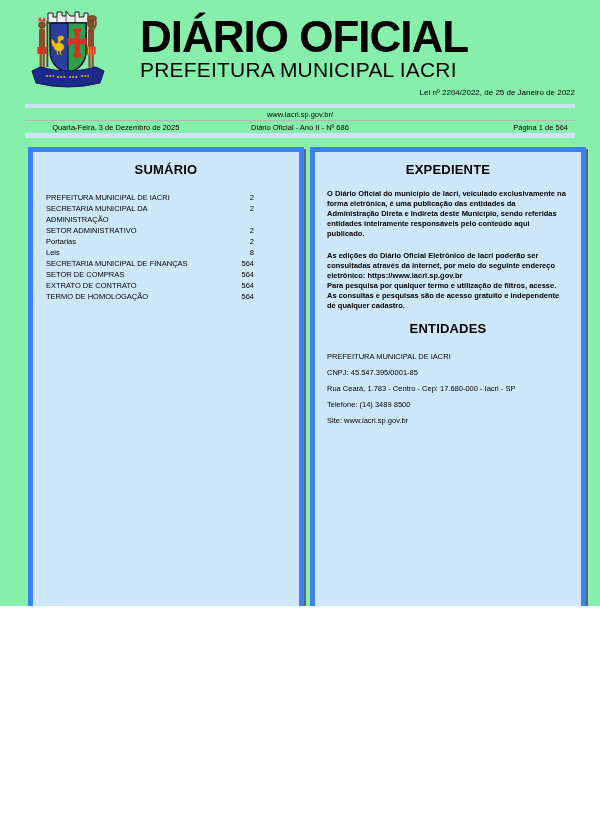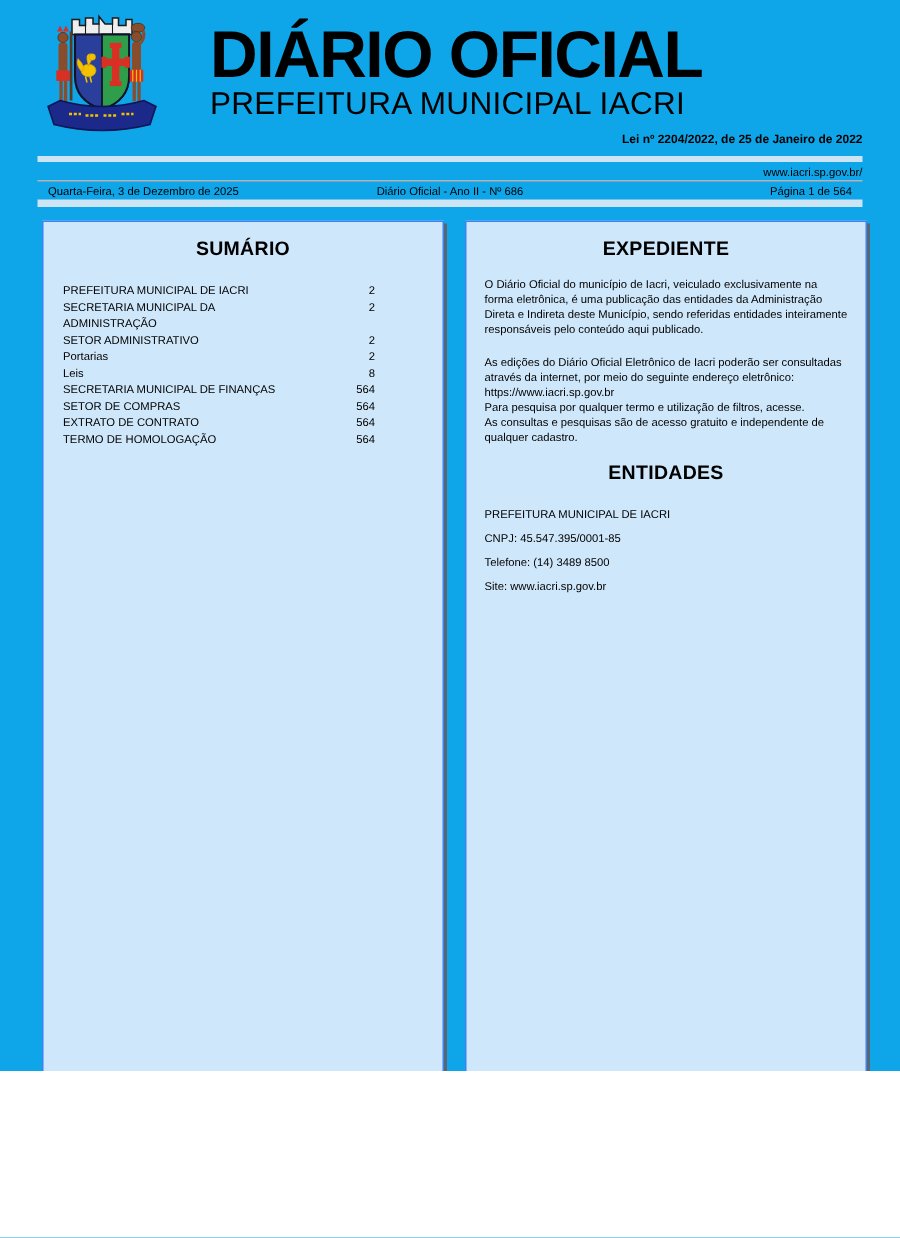--- a/index.html
+++ b/index.html
@@ -1,51 +1,51 @@
 <!DOCTYPE html>
 <html><head>
 <meta charset="utf-8">
 <style>
   html,body{margin:0;padding:0;background:#ffffff;}
   .page{
-    position:relative;width:600px;height:714px;background:#0ea5e9;overflow:hidden;
+    position:relative;width:600px;height:606px;background:#86efac;overflow:hidden;
     font-family:"Liberation Sans","DejaVu Sans",sans-serif;color:#000;
   }
   
   .crest{position:absolute;left:26px;top:7px;width:80px;height:92px;}
   .masthead{position:absolute;left:140px;top:16px;}
   .masthead-title{font-size:44px;font-weight:bold;line-height:42px;letter-spacing:-1px;margin:0;}
   .masthead-subtitle{font-size:21px;font-weight:400;line-height:22px;letter-spacing:0.2px;margin-top:1px;}
-  .law-line{position:absolute;right:25px;top:88px;font-size:8px;font-weight:700;}
+  .law-line{position:absolute;right:25px;top:88px;font-size:8px;font-weight:400;}
   
   .infobar{position:absolute;left:25px;right:25px;top:104px;}
   .strip{height:4px;background:#cde4f5;}
-  .www-row{height:12px;display:flex;align-items:center;justify-content:flex-end;
+  .www-row{height:12px;display:flex;align-items:center;justify-content:center;
            font-size:7.5px;border-bottom:1px solid #b4b4b4;}
   .date-row{height:12px;display:flex;align-items:center;font-size:7.5px;padding:0 7px;}
-  .date-left{flex:1;text-align:left;}
+  .date-left{flex:1;text-align:center;}
   .date-center{flex:1.2;text-align:center;}
   .date-right{flex:1;text-align:right;}
   .strip2{height:5px;background:#cde4f5;}
   
   .panel{
     position:absolute;top:147px;width:266px;height:621px;
-    background:#cfe7fa;border:1px solid #3b82f6;
+    background:#cfe7fa;border:5px solid #3b82f6;
     box-shadow:2px 2px 0 0 #5b6670;
   }
   .panel-left{left:28px;}
   .panel-right{left:310px;}
   .panel h2{font-size:13px;font-weight:bold;text-align:center;margin:10px 0 0 0;letter-spacing:0.2px;}
   
   .toc{margin-top:15px;padding-left:13px;font-size:7.5px;line-height:11px;}
   .toc-row{display:flex;align-items:flex-start;}
   .toc-label{width:148px;}
   .toc-page{width:60px;text-align:right;}
   
-  .rp-body{margin:12px 12px 0 12px;font-size:7.5px;line-height:10px;}
+  .rp-body{margin:12px 12px 0 12px;font-size:7.5px;line-height:10px;font-weight:bold;}
   .rp-gap-acervo{margin-top:27px;}
   .rp-gap-entidades{margin-top:26px;}
   .ent-lines{margin:13px 12px 0 12px;font-size:7.5px;line-height:16px;}
   
   .footer-strip{position:absolute;left:25px;right:25px;top:786px;height:5px;background:#cde4f5;}
   .icp{position:absolute;left:46px;top:793px;width:40px;text-align:right;line-height:1;}
   .icp-top{font-size:11px;font-weight:bold;letter-spacing:1px;}
   .icp-mid{font-size:6.5px;font-weight:bold;letter-spacing:1.5px;margin-top:0px;}
   .icp svg{display:block;margin-top:1px;}
   .footer-text{position:absolute;left:80px;top:794px;width:480px;
@@ -184,20 +184,21 @@
     <div class="rp-body">
       <div>As edições do Diário Oficial Eletrônico de Iacri poderão ser consultadas através da internet, por meio do seguinte endereço eletrônico: https://www.iacri.sp.gov.br</div>
       <div>Para pesquisa por qualquer termo e utilização de filtros, acesse.</div>
       <div>As consultas e pesquisas são de acesso gratuito e independente de qualquer cadastro.</div>
     </div>
 
     <h2 class="rp-gap-entidades">ENTIDADES</h2>
     <div class="ent-lines">
       <div>PREFEITURA MUNICIPAL DE IACRI</div>
       <div>CNPJ: 45.547.395/0001-85</div>
+      <div>Rua Ceará, 1.783 - Centro - Cep: 17.680-000 - Iacri - SP</div>
       <div>Telefone: (14) 3489 8500</div>
       <div>Site: www.iacri.sp.gov.br</div>
     </div>
   </div>
 
   <div class="footer-strip"></div>
 
   <div class="icp">
     <div class="icp-top">ICP</div>
     <div class="icp-mid">Brasil</div>

